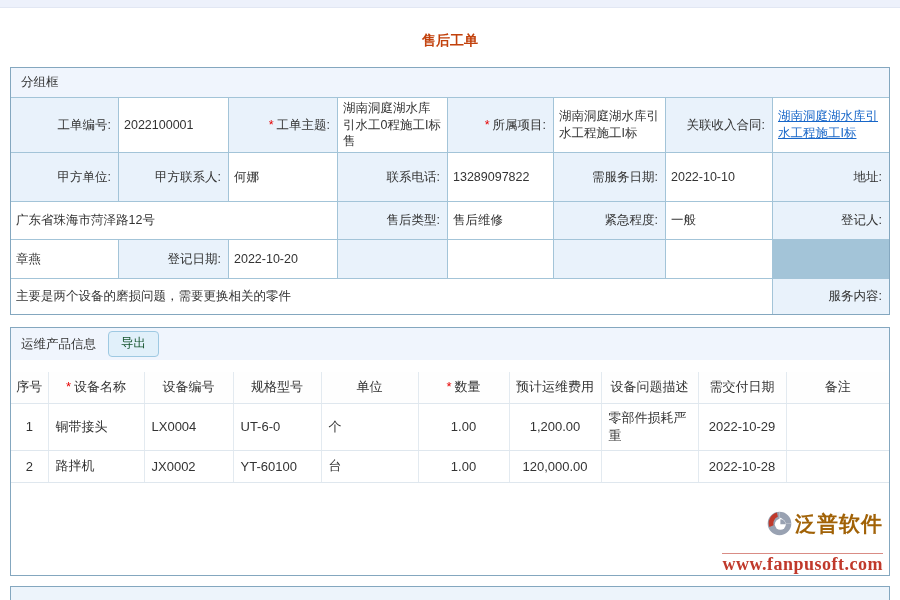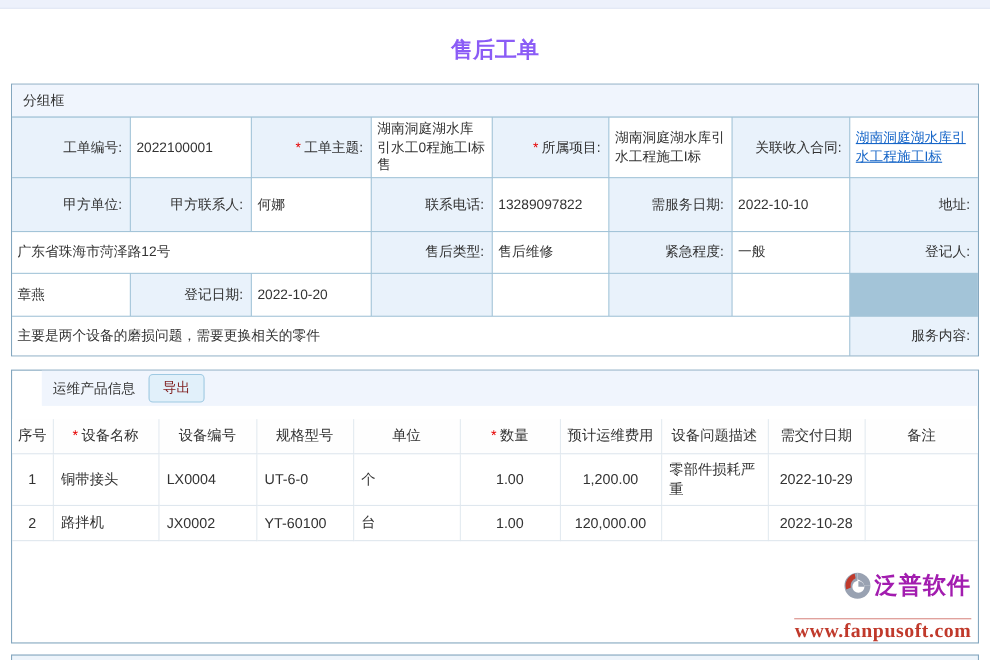--- a/index.html
+++ b/index.html
@@ -6,23 +6,23 @@
   html, body { width: 900px; height: 600px; overflow: hidden; }
   body {
     font-family: "Liberation Sans", "DejaVu Sans", sans-serif;
     background: #ffffff;
     color: #333;
     font-size: 12.5px;
   }
   .topbar { height: 8px; background: #edf1fb; border-bottom: 1px solid #e2e7f3; }
   .page-title {
     text-align: center;
-    font-size: 20px;
+    font-size: 14px;
     font-weight: bold;
-    color: #8b5cf6;
+    color: #c2410c;
     margin: 24px 0 17px 0;
   }
   .panel {
     margin: 0 10px;
     border: 1px solid #84a7bf;
     background: #fff;
   }
   .panel-strip {
     background: #f0f5fd;
     display: flex;
@@ -55,28 +55,28 @@
   .span3 { grid-column: span 3; }
   .span7 { grid-column: span 7; }
   .req { color: #e60000; margin-right: 3px; }
   .link {
     color: #1766c8;
     text-decoration: underline;
     cursor: pointer;
     line-height: 1.35;
   }
   .panel2 { margin-top: 12px; height: 249px; position: relative; }
-  .products-strip { height: 32px; margin-left: 27px; }
+  .products-strip { height: 32px; }
   .export-btn {
     margin-left: 12px;
     padding: 3px 12px 4px 12px;
     background: #e1f0fa;
     border: 1px solid #9ec9e2;
     border-radius: 4px;
-    color: #7f1d1d;
+    color: #14532d;
     font-size: 12.5px;
     cursor: pointer;
     font-family: inherit;
   }
   table.products {
     width: 100%;
     border-collapse: collapse;
     table-layout: fixed;
     font-size: 13px;
     color: #333;
@@ -99,21 +99,21 @@
     position: absolute;
     right: 6px;
     bottom: 2px;
     text-align: right;
     line-height: 1;
   }
   .wm-top { display: flex; align-items: center; justify-content: flex-end; gap: 2px; }
   .wm-brand {
     font-size: 21px;
     font-weight: bold;
-    color: #a21caf;
+    color: #a16207;
     letter-spacing: 1px;
   }
   .wm-url {
     font-family: "Liberation Serif", serif;
     font-size: 18px;
     font-weight: bold;
     color: #c0392b;
     letter-spacing: 0.5px;
     margin-top: 16px;
     border-top: 1px solid #d98c85;

